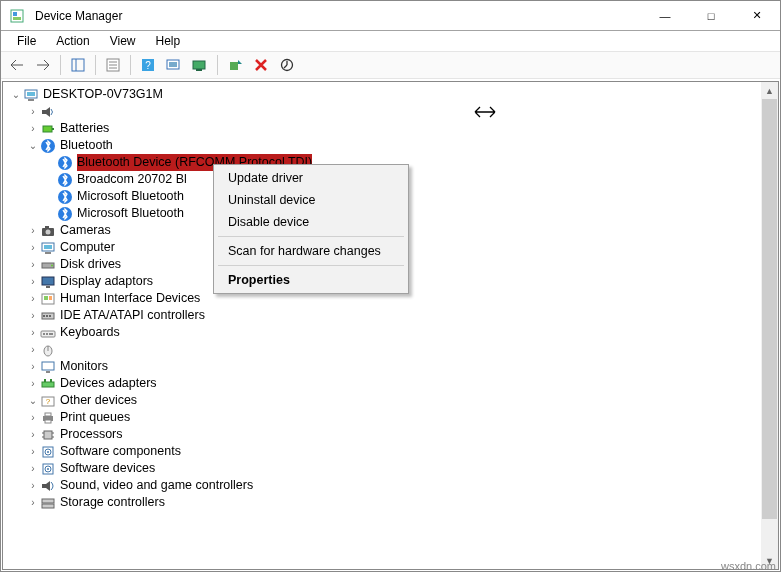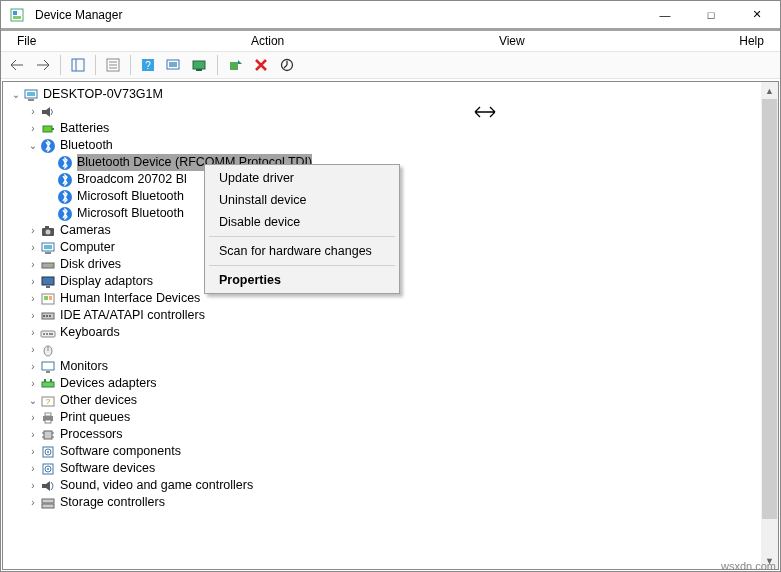--- a/index.html
+++ b/index.html
@@ -1,33 +1,33 @@
 <!DOCTYPE html>
 <html><head>
 <meta charset="utf-8">
 <style>
   * { box-sizing: border-box; font-family: "Segoe UI", Tahoma, sans-serif; }
   body { margin: 0; background: #fff; width: 781px; height: 572px; overflow: hidden; border: 1px solid #888; position: relative; }
-  .titlebar { height: 30px; display: flex; align-items: center; padding: 0 0 0 8px; border-bottom: 3px solid #a3a3a3; }
+  .titlebar { height: 30px; display: flex; align-items: center; padding: 0 0 0 8px; border-bottom: 1px solid #a3a3a3; }
   .titlebar .title { font-size: 12px; flex: 1; display: flex; align-items: center; gap: 6px; }
   .winbtns { display: flex; height: 100%; }
   .winbtn { width: 46px; display: flex; align-items: center; justify-content: center; font-size: 11px; }
-  .menubar { height: 20px; display: flex; align-items: center; padding: 0 6px; gap: 0; justify-content: space-between; }
+  .menubar { height: 20px; display: flex; align-items: center; padding: 0 6px; gap: 0; }
   .menubar .mi { font-size: 12px; padding: 2px 10px; }
   .toolbar { height: 28px; display: flex; align-items: center; padding: 0 4px; gap: 2px; border-top: 1px solid #e5e5e5; border-bottom: 1px solid #e5e5e5; background: #fafafa; }
   .tbtn { width: 24px; height: 22px; display: flex; align-items: center; justify-content: center; border: 1px solid transparent; }
   .tsep { width: 1px; height: 20px; background: #ccc; margin: 0 3px; }
   .content { position: absolute; top: 80px; bottom: 1px; left: 1px; right: 1px; border: 1px solid #888; overflow: hidden; }
   .tree { padding: 4px 6px; font-size: 12.5px; line-height: 17px; }
   .row { display: flex; align-items: center; height: 17px; white-space: nowrap; }
   .idt { display: inline-block; width: 17px; }
   .tw { width: 14px; text-align: center; color: #6a6a6a; font-size: 10px; cursor: default; }
   .ic { width: 16px; height: 16px; margin-right: 4px; display: inline-flex; align-items: center; justify-content: center; }
-  .selected-text { background: #a3a3a3; }
-  .context { position: absolute; left: 203px; top: 163px; width: 196px; background: #f2f2f2; border: 1px solid #a0a0a0; box-shadow: 3px 3px 3px rgba(0,0,0,0.25); padding: 2px; }
+  .selected-text { background: #b91c1c; }
+  .context { position: absolute; left: 212px; top: 163px; width: 196px; background: #f2f2f2; border: 1px solid #a0a0a0; box-shadow: 3px 3px 3px rgba(0,0,0,0.25); padding: 2px; }
   .context .ci { font-size: 12.5px; padding: 4px 12px; }
   .context .ci.bold { font-weight: 700; }
   .context .csep { height: 1px; background: #d0d0d0; margin: 3px 2px; }
   .resize-cursor { position: absolute; left: 473px; top: 104px; }
   .scrollbar { position: absolute; right: 0; top: 0; bottom: 0; width: 17px; background: #f0f0f0; }
   .sbtn { height: 17px; display: flex; align-items: center; justify-content: center; color: #666; font-size: 9px; }
   .sthumb { position: absolute; left: 1px; right: 1px; top: 17px; height: 420px; background: #cdcdcd; }
   .watermark { position: absolute; right: 4px; bottom: -1px; font-size: 11px; color: #888; }
   
 </style>

